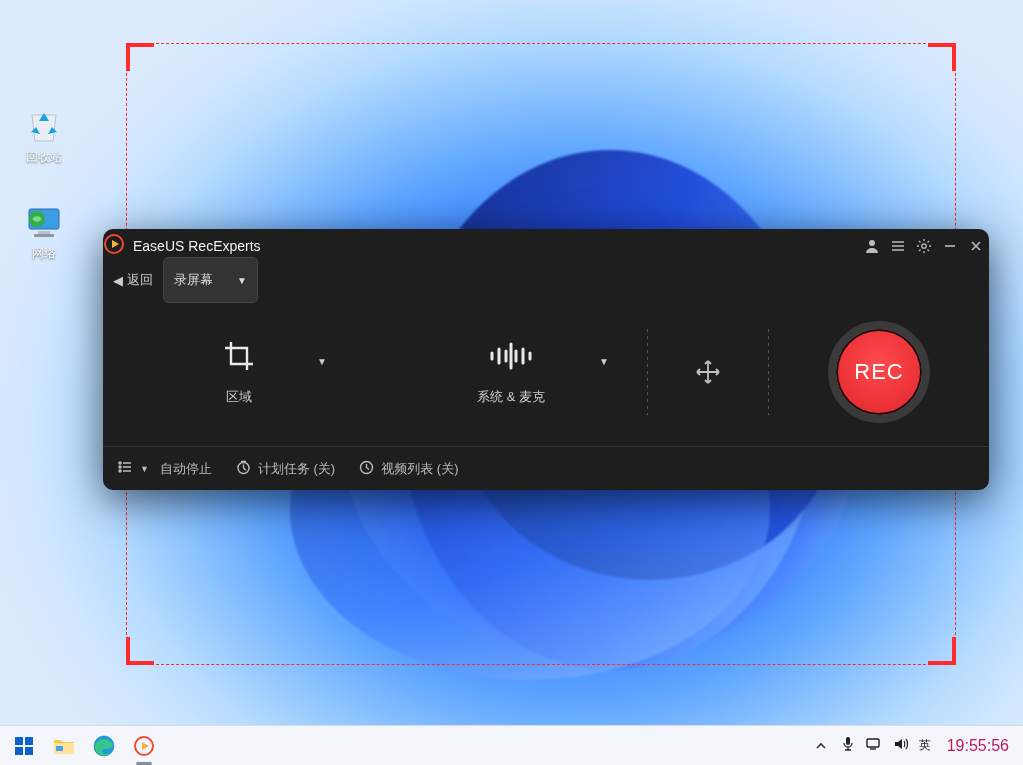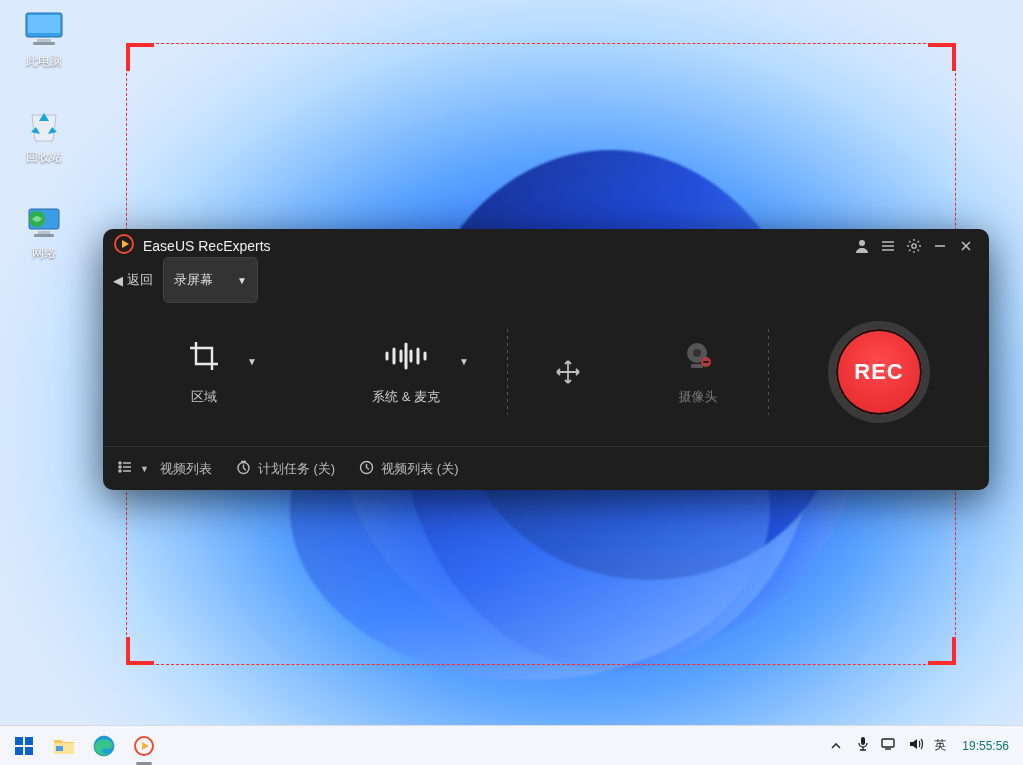--- a/index.html
+++ b/index.html
@@ -39,49 +39,49 @@
 .dicon .glyph{width:48px;height:42px;margin:0 auto 3px;display:flex;align-items:center;justify-content:center;}
 .dicon .lbl{text-shadow:0 1px 2px rgba(0,0,0,.6);}
 
 
 .appwin{
   position:absolute; top:229px; left:103px; width:886px; height:261px;
   background:#1e1e1e; border-radius:10px; color:#ddd;
   box-shadow:0 10px 40px rgba(0,0,0,.6);
   display:flex; flex-direction:column;
 }
-.titlebar{height:34px;display:flex;align-items:center;padding:0 10px;}
+.titlebar{height:34px;display:flex;align-items:center;padding:0 0;}
 .titlebar .title{margin-left:8px;font-size:14px;color:#eee;}
 .titlebar .spacer{flex:1;}
 .tbtn{width:26px;height:26px;display:flex;align-items:center;justify-content:center;color:#bbb;cursor:pointer;border-radius:4px;}
 
 .subbar{height:34px;display:flex;align-items:center;padding:0 10px;gap:10px;}
 .backbtn{display:flex;align-items:center;gap:4px;color:#ccc;font-size:13px;cursor:pointer;}
 .modebtn{display:flex;align-items:center;gap:24px;background:#333;border:1px solid #444;padding:13px 10px;border-radius:5px;font-size:13px;color:#ddd;cursor:pointer;}
 
 .mainrow{flex:1;display:flex;align-items:center;}
 .opt{flex:1;display:flex;flex-direction:column;align-items:center;justify-content:center;gap:14px;color:#ccc;font-size:13px;cursor:pointer;position:relative;}
 .opt.disabled{color:#777;}
 .opt .big{height:36px;display:flex;align-items:center;justify-content:center;}
 .opt .mini{position:absolute;font-size:10px;color:#ccc;}
 .vdiv{width:1px;height:86px;background:repeating-linear-gradient(#555 0 3px,transparent 3px 7px);}
 .recwrap{width:220px;display:flex;align-items:center;justify-content:center;}
-.recbtn{width:102px;height:102px;border-radius:50%;background:radial-gradient(circle at 50% 40%,#ff4a4d,#e92f33 70%,#c9262a);border:8px solid #3a3a3a;display:flex;align-items:center;justify-content:center;color:#fff;font-weight:700;font-size:22px;letter-spacing:1px;cursor:pointer;box-shadow:0 0 0 2px #111 inset;}
+.recbtn{width:102px;height:102px;border-radius:50%;background:radial-gradient(circle at 50% 40%,#ff4a4d,#e92f33 70%,#c9262a);border:8px solid #3a3a3a;display:flex;align-items:center;justify-content:center;color:#fff;font-weight:400;font-size:22px;letter-spacing:1px;cursor:pointer;box-shadow:0 0 0 2px #111 inset;}
 
 .bottombar{height:44px;border-top:1px solid #333;display:flex;align-items:center;padding:0 14px;gap:24px;font-size:13px;color:#bbb;}
 .bitem{display:flex;align-items:center;gap:7px;cursor:pointer;}
 
 
 .taskbar{position:absolute;left:0;right:0;bottom:0;height:40px;background:#f4f6fb;border-top:1px solid #d7dbe4;display:flex;align-items:center;padding:0 8px;gap:8px;}
 .taskbar .tb{width:32px;height:32px;border-radius:4px;display:flex;align-items:center;justify-content:center;cursor:pointer;position:relative;}
 .taskbar .tb.active::after{content:"";position:absolute;bottom:-3px;left:8px;right:8px;height:3px;background:#8a8f99;border-radius:2px;}
 .taskbar .spacer{flex:1;}
 .tray{display:flex;align-items:center;gap:10px;color:#222;font-size:12px;}
 .tray .ime{font-family:"Microsoft YaHei";}
-.clock{font-size:12px;color:#0f766e;padding:0 6px;}
+.clock{font-size:16px;color:#be185d;padding:0 6px;}
 </style>
 </head>
 <body>
 
 <div class="desktop">
   <div class="swirl">
     <div class="p1"></div>
       <div class="p2"></div>
       <div class="p3"></div>
       <div class="p4"></div>
@@ -99,31 +99,20 @@
     <div class="corner bl">
         <div class="c h"></div>
         <div class="c v"></div>
       </div>
     <div class="corner br">
         <div class="c h"></div>
         <div class="c v"></div>
       </div>
   </div>
 
-  <div class="dicon" style="top:8px">
-    <div class="glyph">
-      <svg width="42" height="38" viewBox="0 0 42 38">
-          <rect x="3" y="3" width="36" height="24" rx="2" fill="#37a0e8" stroke="#2c6da8"></rect>
-          <rect x="5" y="5" width="32" height="18" fill="#6bc1ff"></rect>
-          <rect x="14" y="29" width="14" height="3" fill="#b9c3cc"></rect>
-          <rect x="10" y="32" width="22" height="3" rx="1" fill="#8e98a2"></rect>
-        </svg>
-    </div>
-    <div class="lbl">此电脑</div>
-  </div>
   <div class="dicon" style="top:200px">
     <div class="glyph">
       <svg width="42" height="40" viewBox="0 0 42 40">
           <rect x="6" y="8" width="30" height="20" rx="2" fill="#3a9de6" stroke="#2c6da8"></rect>
           <circle cx="14" cy="18" r="8" fill="#2fae4b"></circle>
           <path d="M9 18q5 -6 10 0q-5 6 -10 0" fill="#7ed98f"></path>
           <rect x="15" y="30" width="12" height="3" fill="#b9c3cc"></rect>
           <rect x="11" y="33" width="20" height="3" rx="1" fill="#8e98a2"></rect>
         </svg>
     </div>
@@ -215,32 +204,20 @@
 
       <div class="opt" style="flex:0 0 120px">
         <div class="big">
           <svg width="28" height="28" viewBox="0 0 28 28" fill="none" stroke="#bfbfbf" stroke-width="1.8">
               <path d="M14 3v22M3 14h22"></path>
               <path d="M14 3l-3 3M14 3l3 3M14 25l-3-3M14 25l3-3M3 14l3-3M3 14l3 3M25 14l-3-3M25 14l-3 3"></path>
             </svg>
         </div>
       </div>
 
-      <div class="opt disabled" style="flex:0 0 140px">
-        <div class="big">
-          <svg width="32" height="32" viewBox="0 0 32 32">
-              <circle cx="15" cy="13" r="10" fill="#555"></circle>
-              <circle cx="15" cy="13" r="4" fill="#333"></circle>
-              <rect x="9" y="24" width="12" height="4" rx="1" fill="#555"></rect>
-              <circle cx="24" cy="22" r="5" fill="#b43a3a"></circle>
-              <rect x="21" y="21" width="6" height="2" rx="1" fill="#1e1e1e"></rect>
-            </svg>
-        </div>
-        <span>摄像头</span>
-      </div>
 
       <div class="vdiv"></div>
 
       <div class="recwrap">
         <div class="recbtn">
           <span>REC</span>
         </div>
       </div>
     </div>
 
@@ -248,21 +225,21 @@
       <div class="bitem">
         <span>
           <svg width="16" height="16" viewBox="0 0 16 16" stroke="#bbb" stroke-width="1.6" fill="#bbb">
               <circle cx="3" cy="4" r="1"></circle>
               <circle cx="3" cy="8" r="1"></circle>
               <circle cx="3" cy="12" r="1"></circle>
               <path d="M6 4h8M6 8h8M6 12h8" fill="none"></path>
             </svg>
         </span>
         <span style="font-size:9px;color:#bbb">▼</span>
-        <span style="margin-left:4px">视频列表</span>
+        <span style="margin-left:4px">自动停止</span>
       </div>
       <div class="bitem">
         <span>
           <svg width="15" height="15" viewBox="0 0 15 15" fill="none" stroke="#bbb" stroke-width="1.4">
               <circle cx="7.5" cy="8" r="5.5"></circle>
               <path d="M7.5 8V4.5M7.5 8l2.3 2.3M5 1.5h5"></path>
             </svg>
         </span>
         <span>计划任务 (关)</span>
       </div>

